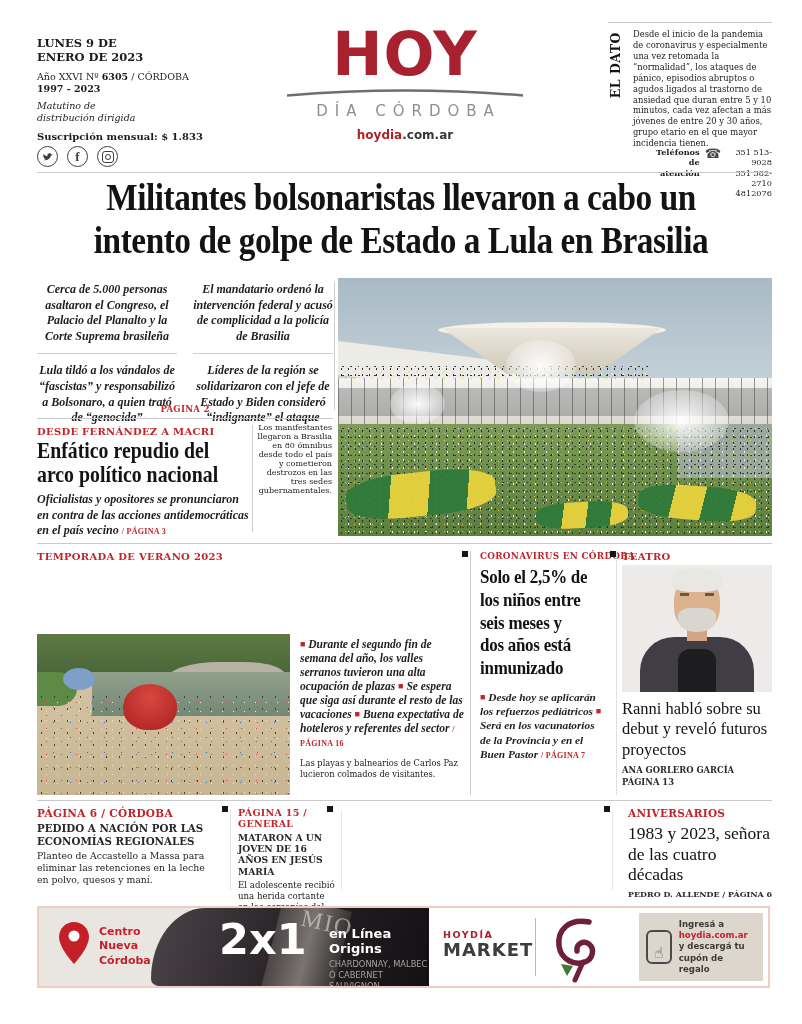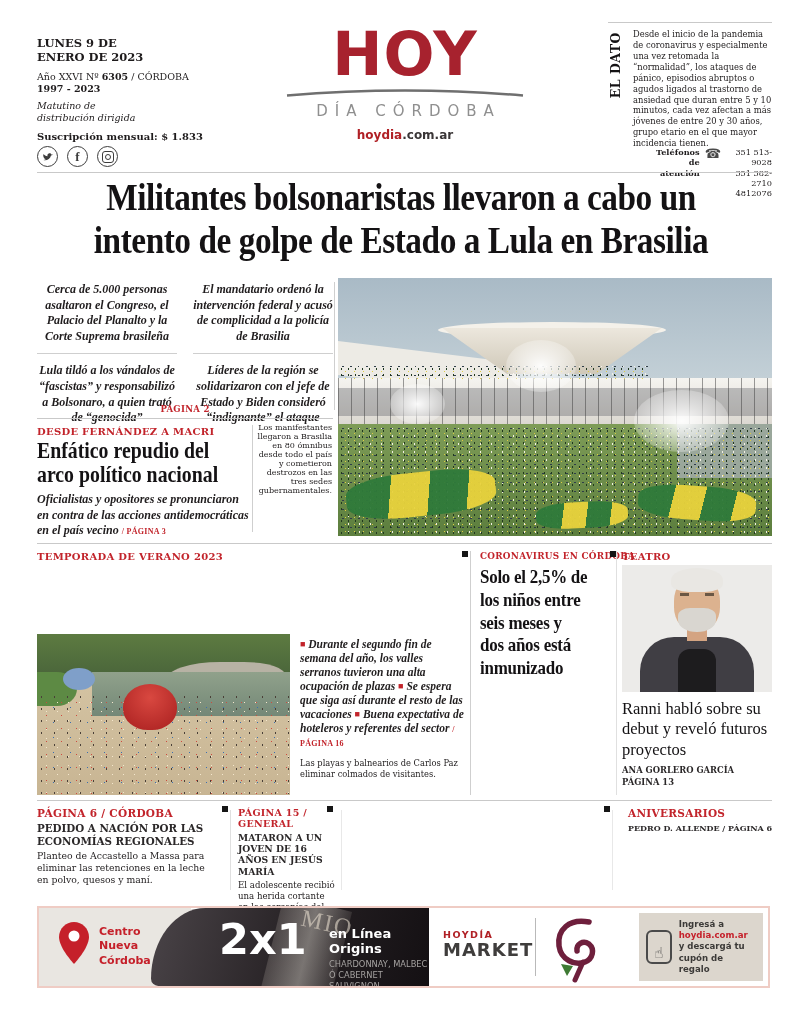--- a/index.html
+++ b/index.html
@@ -284,33 +284,34 @@
     <div class="trees"></div>
     <div class="rocks"></div>
     <div class="river"></div>
     <div class="grass"></div>
     <div class="beach-speck"></div>
     <div class="umb-blue"></div>
     <div class="umb-red"></div>
   </div>
 
   <div class="abs ver-bullets it rich"><span><span class="sq">■</span> Durante el segundo fin de semana del año, los valles serranos tuvieron una alta ocupación de plazas <span class="sq">■</span> Se espera que siga así durante el resto de las vacaciones <span class="sq">■</span> Buena expectativa de hoteleros y referentes del sector </span><span class="pref">/ PÁGINA 16</span></div>
-  <div class="abs ver-caption">Las playas y balnearios de Carlos Paz eliminar colmados de visitantes.</div>
+  <div class="abs ver-caption">Las playas y balnearios de Carlos Paz lucieron colmados de visitantes.</div>
 
   <div class="sqmark" style="left:462px;top:551px;"></div>
   <div class="vline" style="left:470px;top:551px;height:244px;"></div>
 
   <div class="abs k cov-kicker">CORONAVIRUS EN CÓRDOBA</div>
   <div class="abs cov-hl hl">
     <span class="hl-line">Solo el 2,5% de</span>
     <span class="hl-line">los niños entre</span>
     <span class="hl-line">seis meses y</span>
     <span class="hl-line">dos años está</span>
     <span class="hl-line">inmunizado</span>
   </div>
+  <div class="abs cov-bullets it rich"><span><span class="sq">■</span> Desde hoy se aplicarán los refuerzos pediátricos <span class="sq">■</span> Será en los vacunatorios de la Provincia y en el Buen Pastor </span><span class="pref">/ PÁGINA 7</span></div>
 
   <div class="sqmark" style="left:610px;top:551px;"></div>
   <div class="vline" style="left:616px;top:551px;height:244px;background:#e0e0e0;"></div>
 
   <div class="abs k tea-kicker">TEATRO</div>
   <div class="abs photo ph-teatro">
     <div class="jacket"></div>
     <div class="tee"></div>
     <div class="neck"></div>
     <div class="head"></div>
@@ -341,20 +342,21 @@
     <div class="bd">El adolescente recibió una herida cortante en las cercanías del anfiteatro de la localidad.</div>
   </div>
   <div class="sqmark" style="left:327px;top:806px;"></div>
   <div class="vline" style="left:341px;top:810px;height:80px;background:#e8e8e8;"></div>
 
   <div class="sqmark" style="left:604px;top:806px;"></div>
   <div class="vline" style="left:612px;top:810px;height:80px;background:#e8e8e8;"></div>
 
   <div class="abs brief b4">
     <div class="k">ANIVERSARIOS</div>
+    <div class="b4-hl">1983 y 2023, señora de las cuatro décadas</div>
     <div class="by">PEDRO D. ALLENDE / PÁGINA 6</div>
   </div>
 
   <div class="abs banner">
     <div class="ban-left"></div>
     <div class="ban-dark">
       <div class="bottle"></div>
       <div class="bottle-txt">MIO</div>
       <div class="promo-big">2x1</div>
       <div class="promo-rt">

